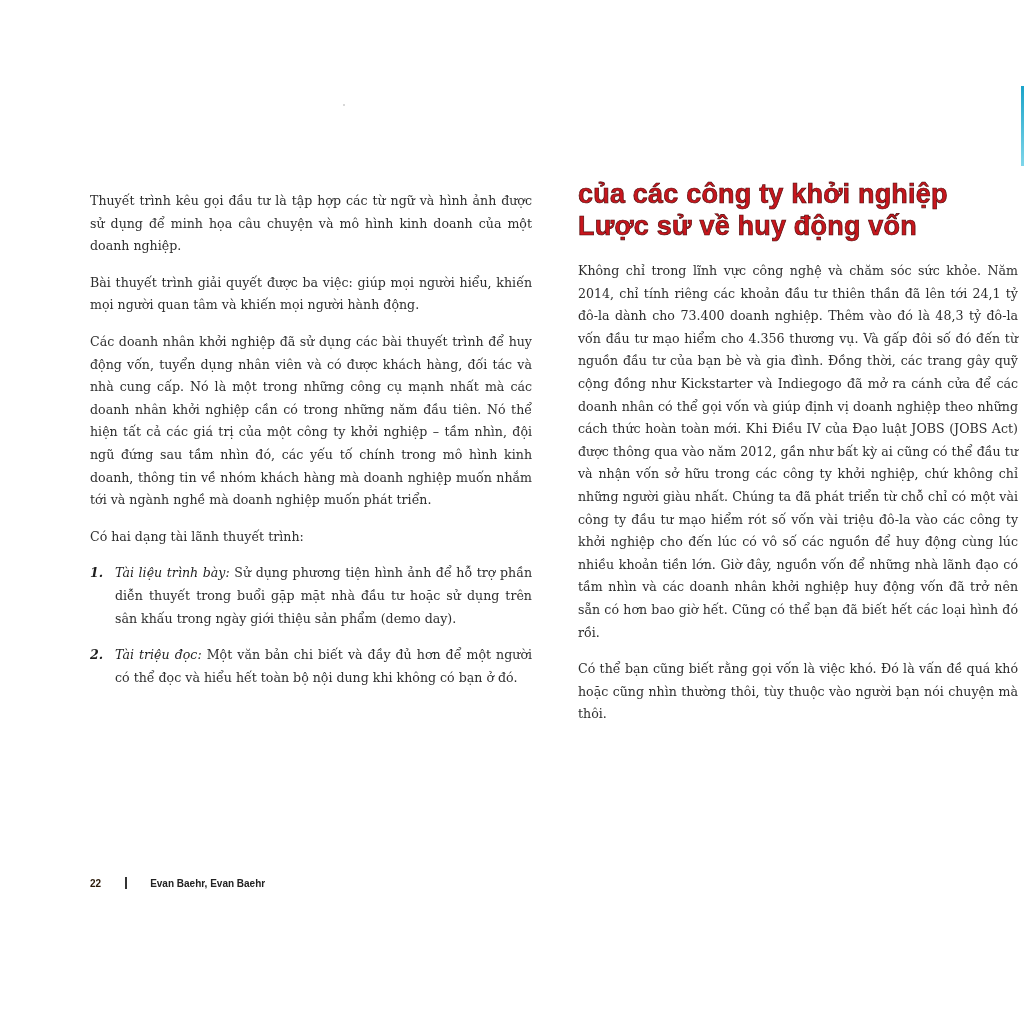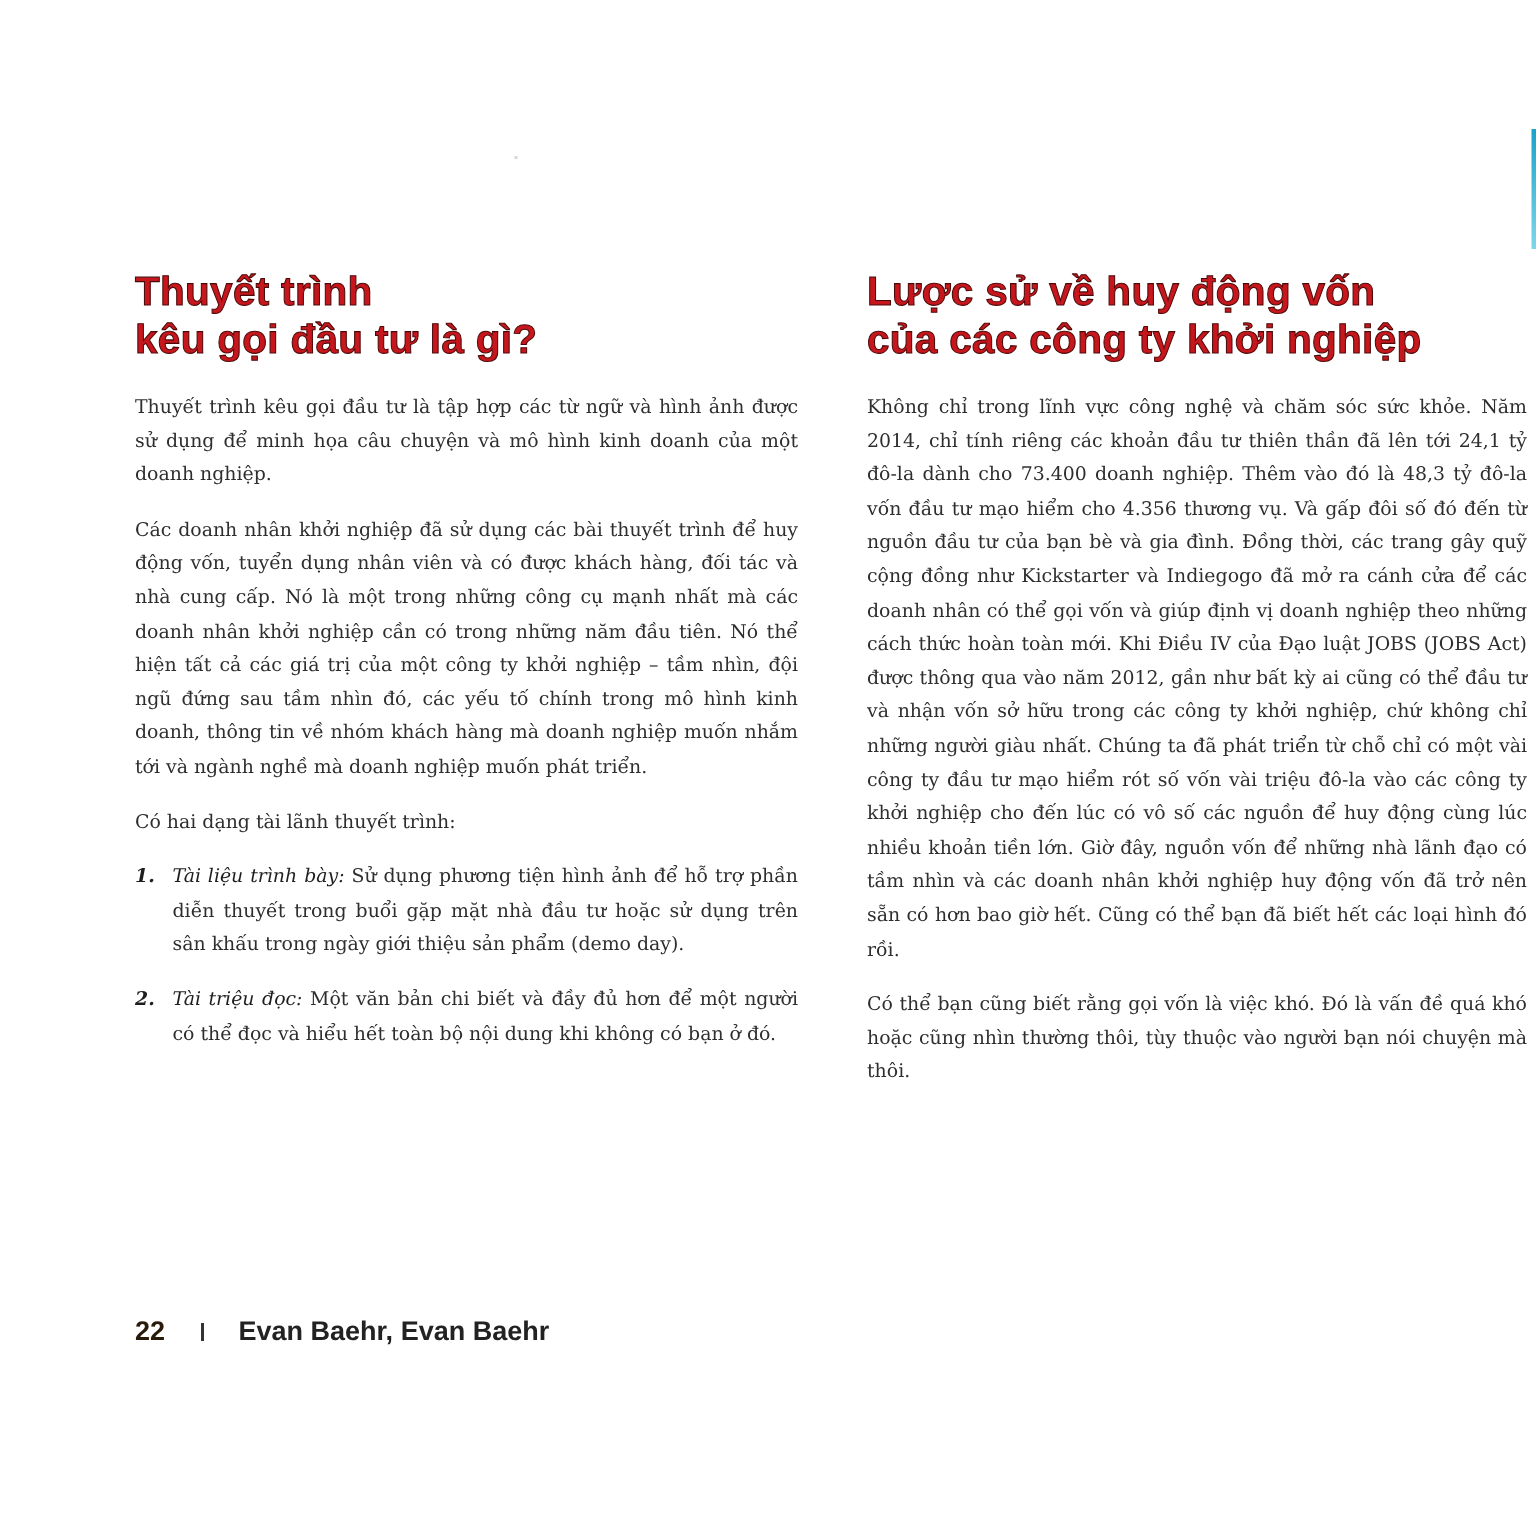--- a/index.html
+++ b/index.html
@@ -75,21 +75,21 @@
       font-weight: normal;
       font-style: italic;
       color: #1e1e1e;
     }
     .footer {
       position: absolute;
       left: 90px;
       top: 877px;
       font-family: "Liberation Sans", sans-serif;
       font-weight: bold;
-      font-size: 18px;
+      font-size: 10px;
       color: #222222;
       display: flex;
       align-items: center;
       gap: 11px;
     }
     .footer .page-num {
       color: #2a1a0a;
     }
     .footer .sep {
       display: inline-block;
@@ -115,45 +115,42 @@
       background: #d8d8d8;
     }
   </style>
 </head>
 <body>
 
 <div class="dot-mark"></div>
 <div class="edge-mark"></div>
 
 <section class="column col-left">
-  <h1 class="heading">
-    <span>Thuyết trình</span>
-    <span>kêu gọi đầu tư là gì?</span>
-  </h1>
 
   <p class="para">Thuyết trình kêu gọi đầu tư là tập hợp các từ ngữ và hình ảnh được sử dụng để minh họa câu chuyện và mô hình kinh doanh của một doanh nghiệp.</p>
+  <p class="para">Bài thuyết trình giải quyết được ba việc: giúp mọi người hiểu, khiến mọi người quan tâm và khiến mọi người hành động.</p>
   <p class="para">Các doanh nhân khởi nghiệp đã sử dụng các bài thuyết trình để huy động vốn, tuyển dụng nhân viên và có được khách hàng, đối tác và nhà cung cấp. Nó là một trong những công cụ mạnh nhất mà các doanh nhân khởi nghiệp cần có trong những năm đầu tiên. Nó thể hiện tất cả các giá trị của một công ty khởi nghiệp – tầm nhìn, đội ngũ đứng sau tầm nhìn đó, các yếu tố chính trong mô hình kinh doanh, thông tin về nhóm khách hàng mà doanh nghiệp muốn nhắm tới và ngành nghề mà doanh nghiệp muốn phát triển.</p>
   <p class="para">Có hai dạng tài lãnh thuyết trình:</p>
 
   <ol class="list">
     <li class="list-item">
       <span class="list-num">1.</span>
       <span class="list-term">Tài liệu trình bày:</span><span> Sử dụng phương tiện hình ảnh để hỗ trợ phần diễn thuyết trong buổi gặp mặt nhà đầu tư hoặc sử dụng trên sân khấu trong ngày giới thiệu sản phẩm (demo day).</span>
     </li>
     <li class="list-item">
       <span class="list-num">2.</span>
       <span class="list-term">Tài triệu đọc:</span><span> Một văn bản chi biết và đầy đủ hơn để một người có thể đọc và hiểu hết toàn bộ nội dung khi không có bạn ở đó.</span>
     </li>
   </ol>
 </section>
 
 <section class="column col-right">
   <h1 class="heading">
+    <span>của các công ty khởi nghiệp</span>
     <span>Lược sử về huy động vốn</span>
-    <span>của các công ty khởi nghiệp</span>
   </h1>
 
   <p class="para">Không chỉ trong lĩnh vực công nghệ và chăm sóc sức khỏe. Năm 2014, chỉ tính riêng các khoản đầu tư thiên thần đã lên tới 24,1 tỷ đô-la dành cho 73.400 doanh nghiệp. Thêm vào đó là 48,3 tỷ đô-la vốn đầu tư mạo hiểm cho 4.356 thương vụ. Và gấp đôi số đó đến từ nguồn đầu tư của bạn bè và gia đình. Đồng thời, các trang gây quỹ cộng đồng như Kickstarter và Indiegogo đã mở ra cánh cửa để các doanh nhân có thể gọi vốn và giúp định vị doanh nghiệp theo những cách thức hoàn toàn mới. Khi Điều IV của Đạo luật JOBS (JOBS Act) được thông qua vào năm 2012, gần như bất kỳ ai cũng có thể đầu tư và nhận vốn sở hữu trong các công ty khởi nghiệp, chứ không chỉ những người giàu nhất. Chúng ta đã phát triển từ chỗ chỉ có một vài công ty đầu tư mạo hiểm rót số vốn vài triệu đô-la vào các công ty khởi nghiệp cho đến lúc có vô số các nguồn để huy động cùng lúc nhiều khoản tiền lớn. Giờ đây, nguồn vốn để những nhà lãnh đạo có tầm nhìn và các doanh nhân khởi nghiệp huy động vốn đã trở nên sẵn có hơn bao giờ hết. Cũng có thể bạn đã biết hết các loại hình đó rồi.</p>
   <p class="para">Có thể bạn cũng biết rằng gọi vốn là việc khó. Đó là vấn đề quá khó hoặc cũng nhìn thường thôi, tùy thuộc vào người bạn nói chuyện mà thôi.</p>
 </section>
 
 <footer class="footer">
   <span class="page-num">22</span>
   <span class="sep"></span>
   <span>Evan Baehr, Evan Baehr</span>

